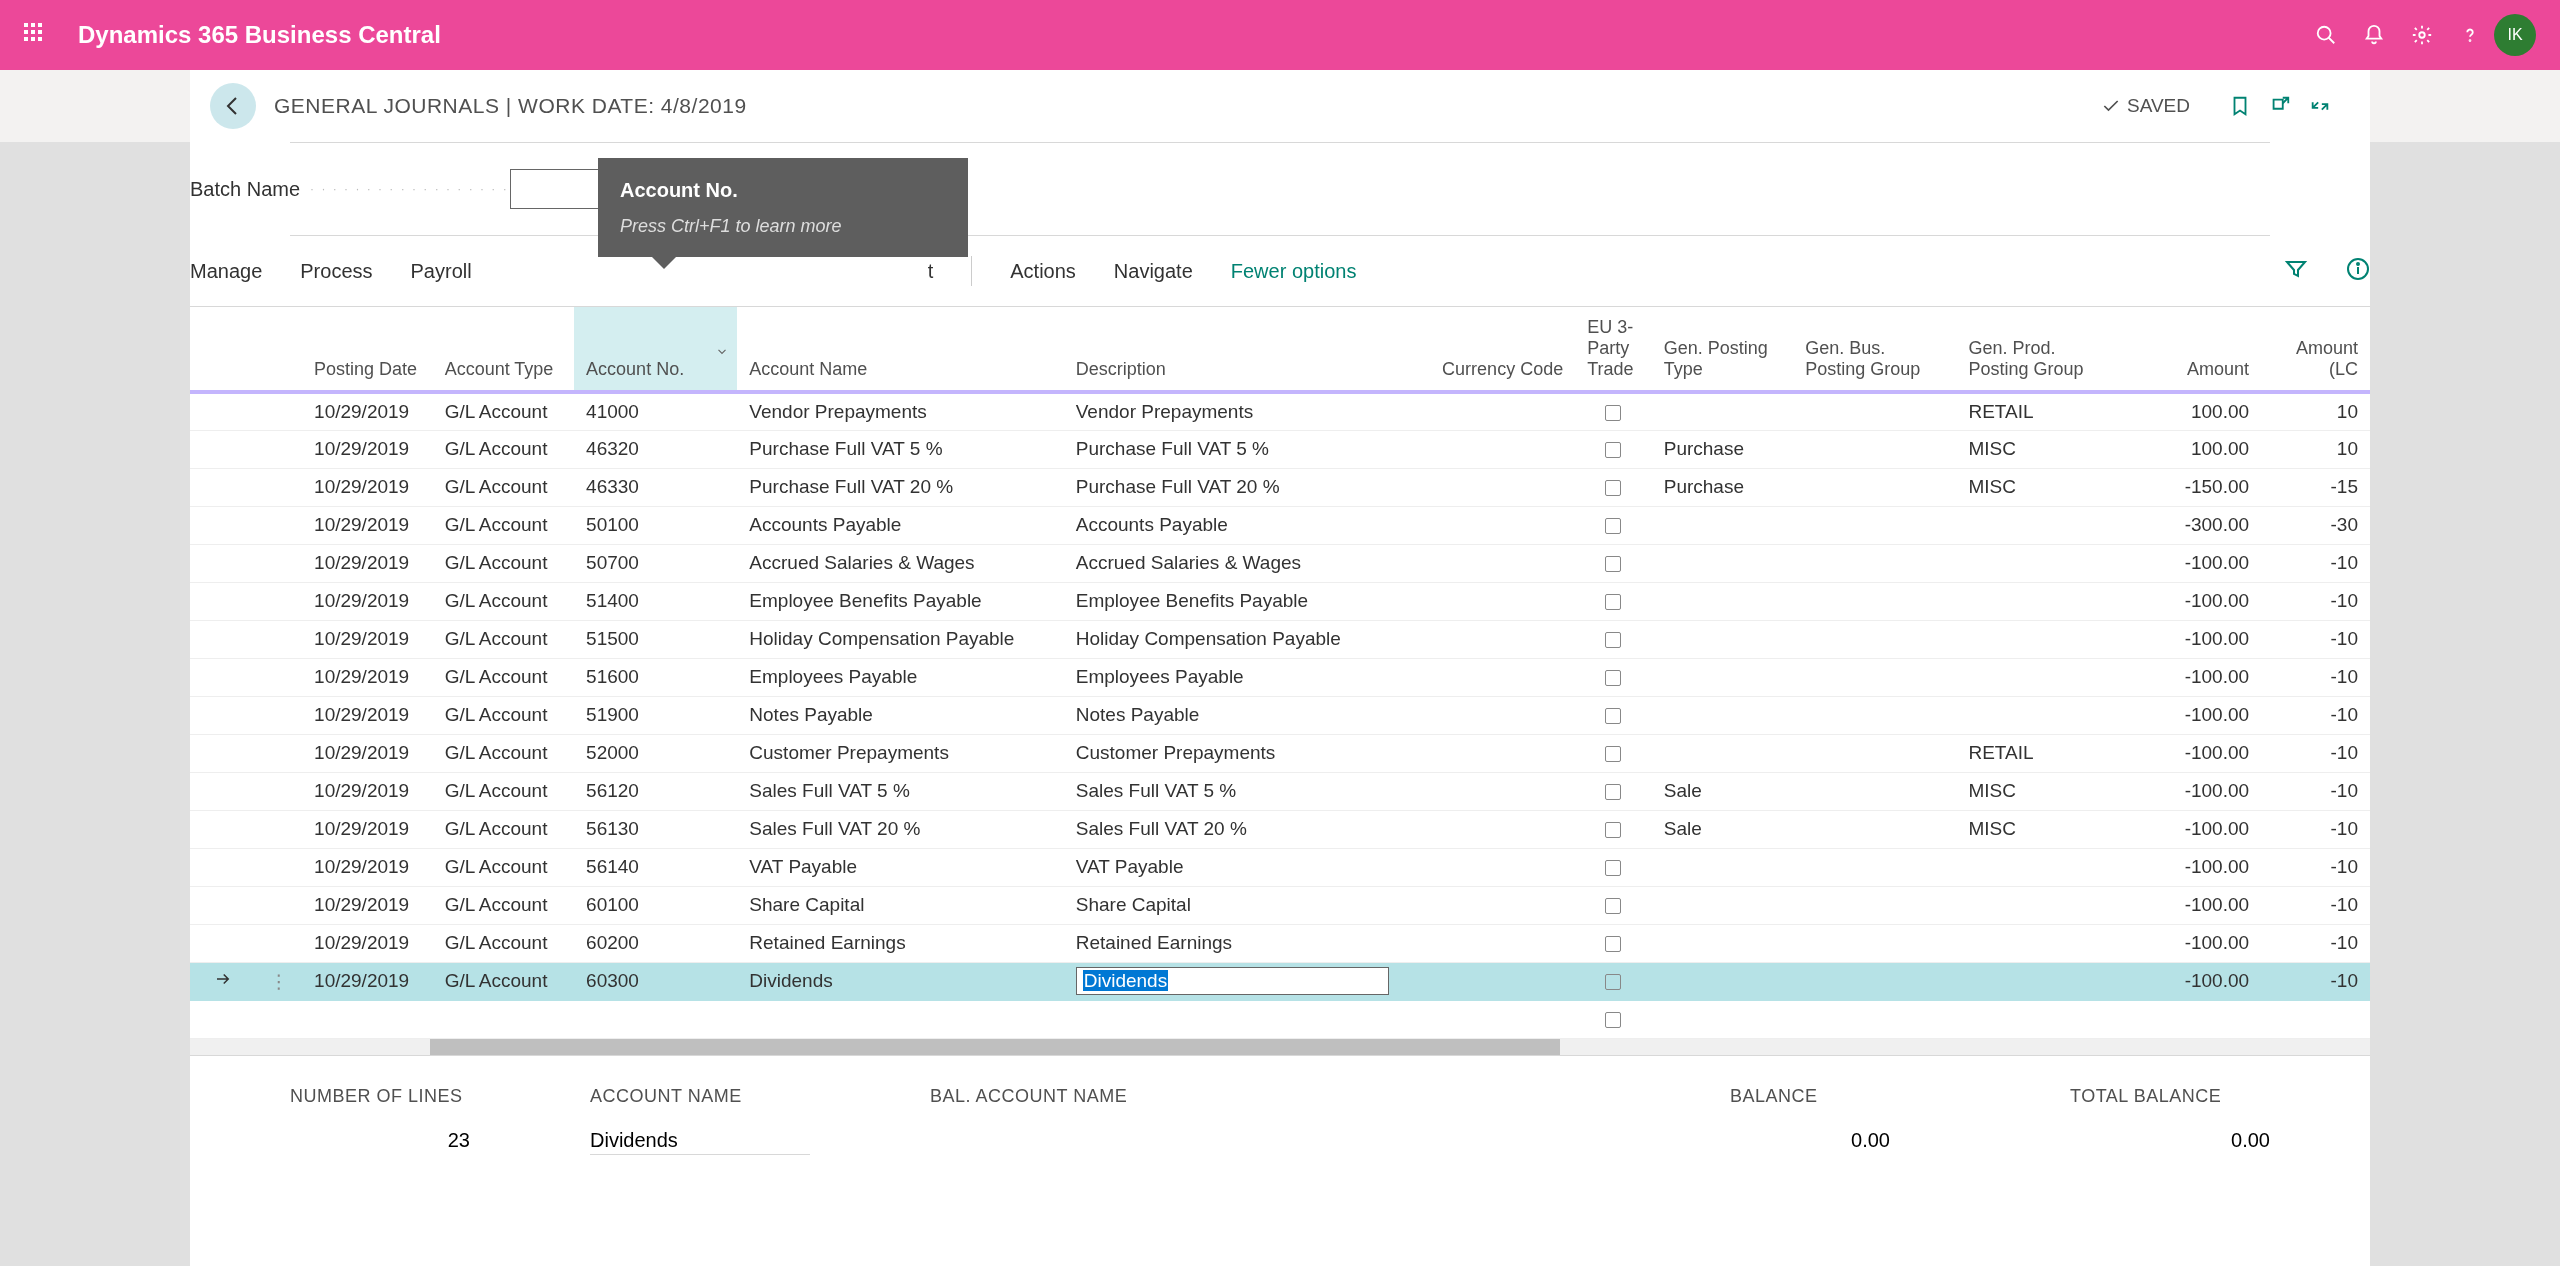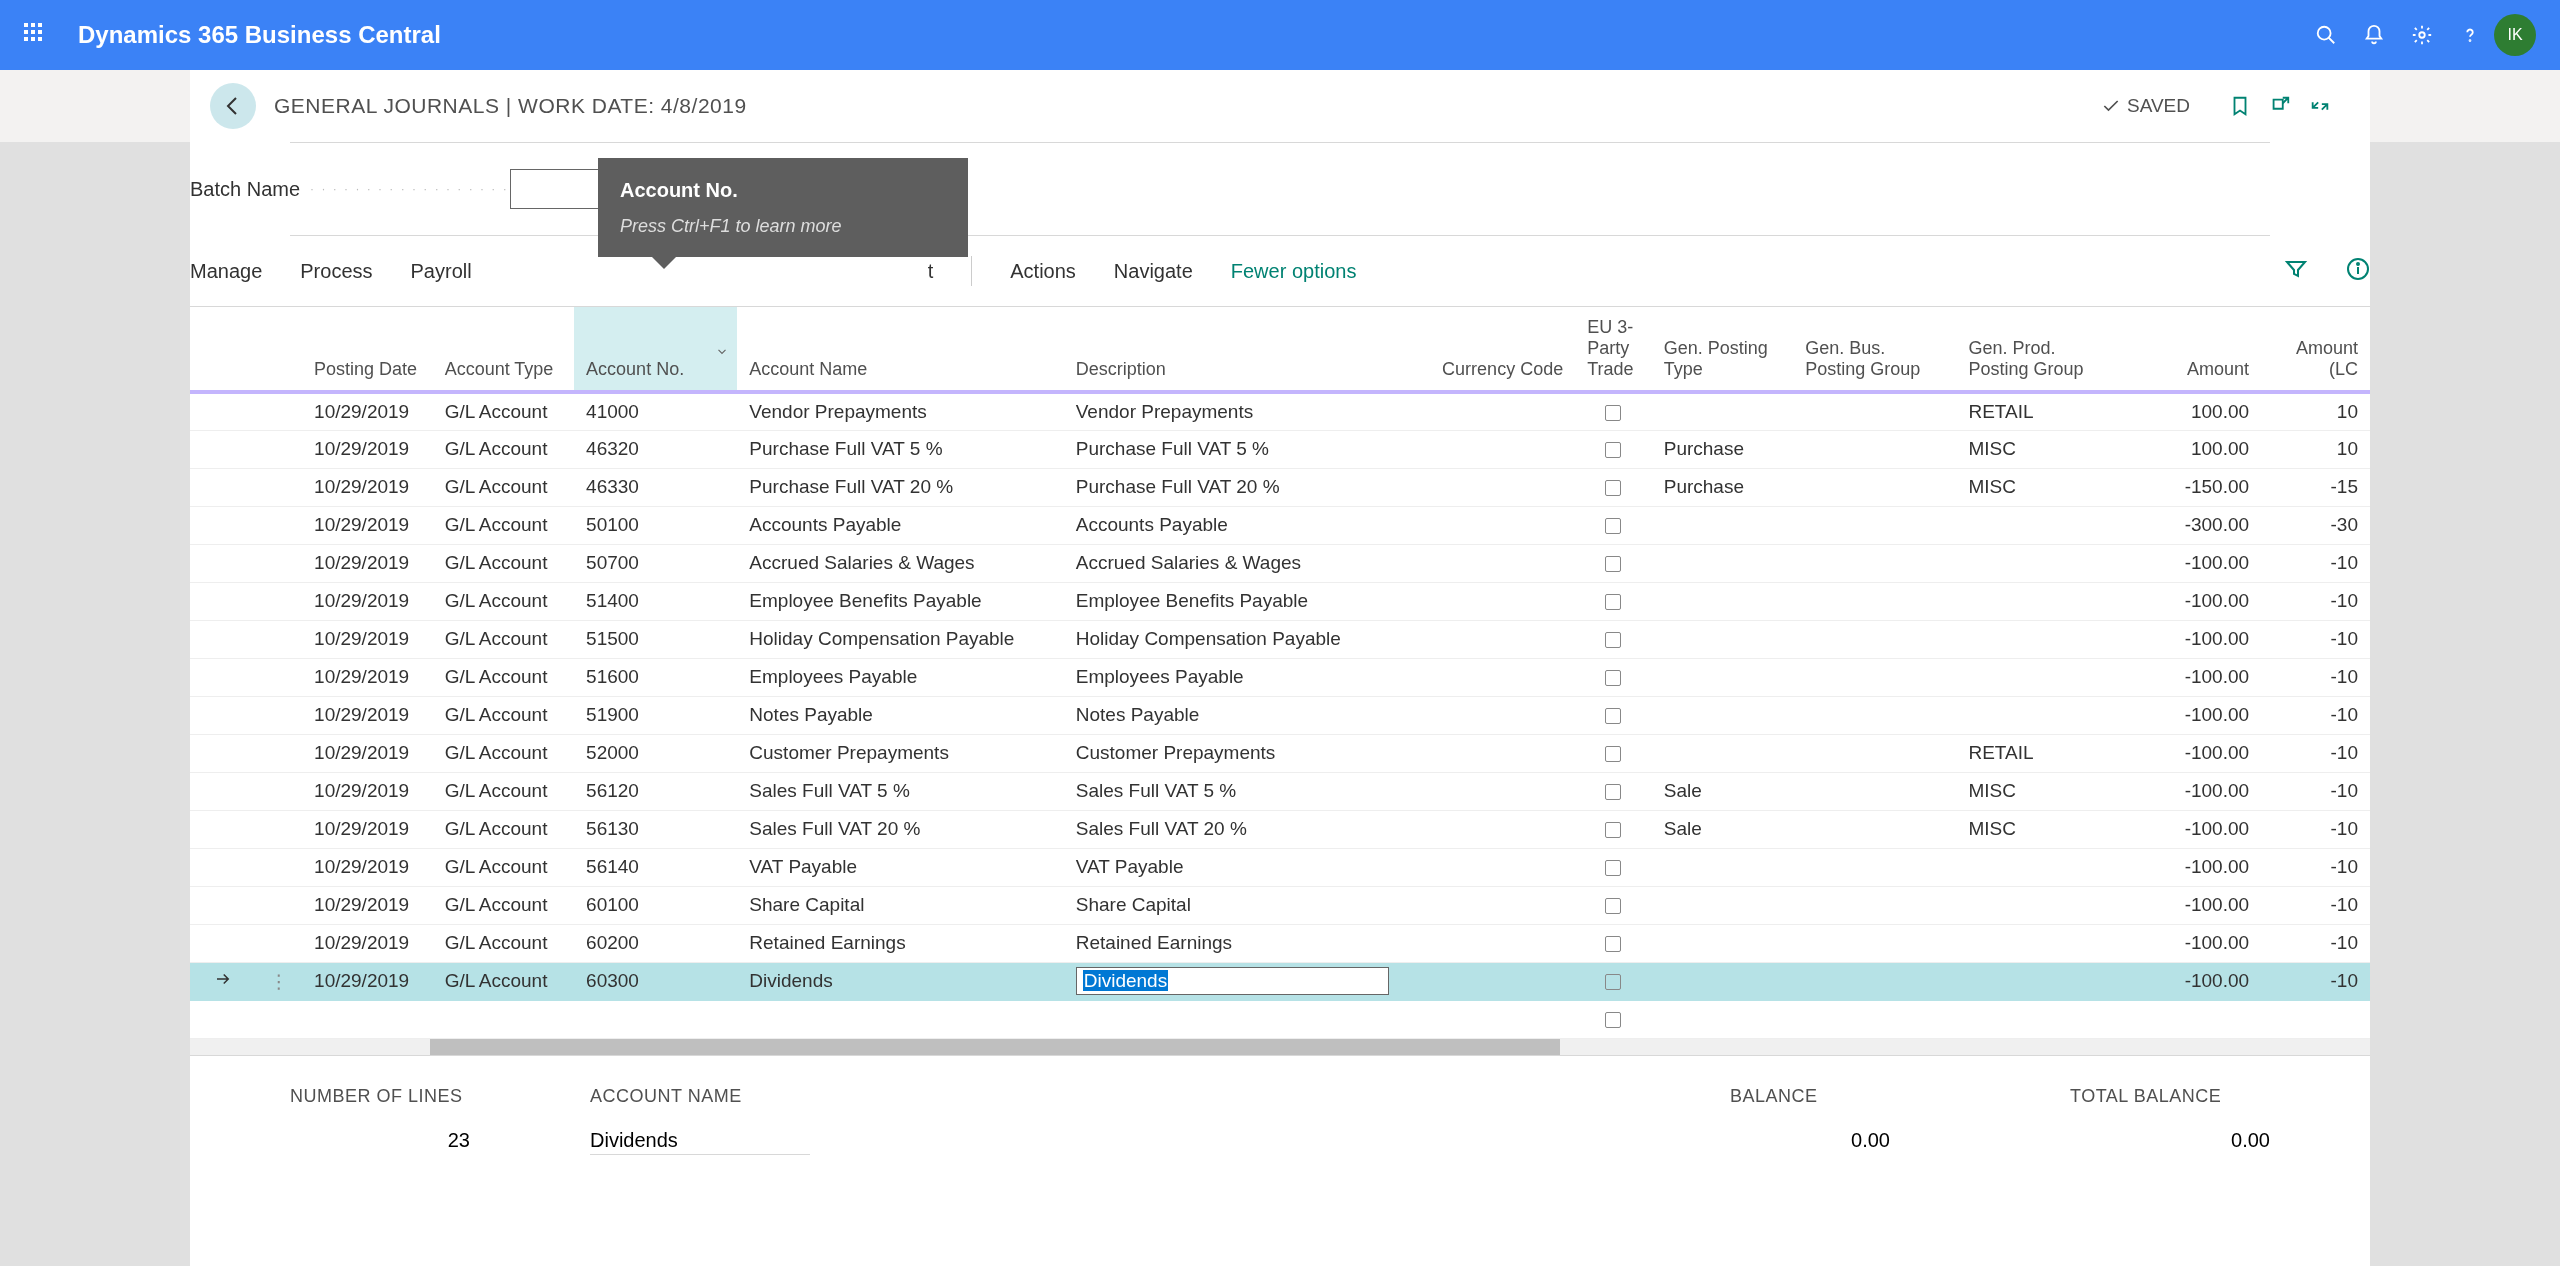--- a/index.html
+++ b/index.html
@@ -1,19 +1,19 @@
 <!DOCTYPE html>
 <html><head>
 <meta charset="utf-8">
 <style>
 * { margin: 0; padding: 0; box-sizing: border-box; font-family: 'Segoe UI', Tahoma, sans-serif; }
 body { background: #e0e0e0; overflow: hidden; width: 2560px; height: 1266px; }
 
 
-.topbar { background: #3b82f6; height: 70px; display: flex; align-items: center; padding: 0 24px; color: #fff; }
+.topbar { background: #ec4899; height: 70px; display: flex; align-items: center; padding: 0 24px; color: #fff; }
 .topbar .waffle { width: 24px; height: 24px; display: grid; grid-template-columns: repeat(3,4px); grid-template-rows: repeat(3,4px); gap: 3px; cursor: pointer; }
 .topbar .waffle span { background: #fff; width: 4px; height: 4px; }
 .topbar .title { margin-left: 30px; font-size: 24px; font-weight: 600; }
 .topbar .spacer { flex: 1; }
 .topbar .icon-btn { width: 48px; height: 48px; display: flex; align-items: center; justify-content: center; cursor: pointer; }
 .topbar svg { stroke: #fff; fill: none; }
 .avatar { width: 42px; height: 42px; border-radius: 50%; background: #2e7d32; color: #fff; display: flex; align-items: center; justify-content: center; font-size: 16px; cursor: pointer; }
 
 
 .page-wrap { position: absolute; top: 70px; left: 190px; right: 190px; bottom: 0; background: #fff; display: flex; flex-direction: column; }
@@ -529,20 +529,24 @@
 
   <div class="footer">
     <div class="footer-block num" style="width:180px">
       <div class="ftitle">NUMBER OF LINES</div>
       <div class="fval">23</div>
     </div>
     <div class="footer-block footer-underline" style="width:220px;margin-left:-60px">
       <div class="ftitle">ACCOUNT NAME</div>
       <div class="fval">Dividends</div>
     </div>
+    <div class="footer-block" style="width:250px;margin-left:-60px">
+      <div class="ftitle">BAL. ACCOUNT NAME</div>
+      <div class="fval"></div>
+    </div>
     <div style="flex:1"></div>
     <div class="footer-block num" style="width:160px">
       <div class="ftitle">BALANCE</div>
       <div class="fval">0.00</div>
     </div>
     <div class="footer-block num" style="width:200px">
       <div class="ftitle">TOTAL BALANCE</div>
       <div class="fval">0.00</div>
     </div>
   </div>

